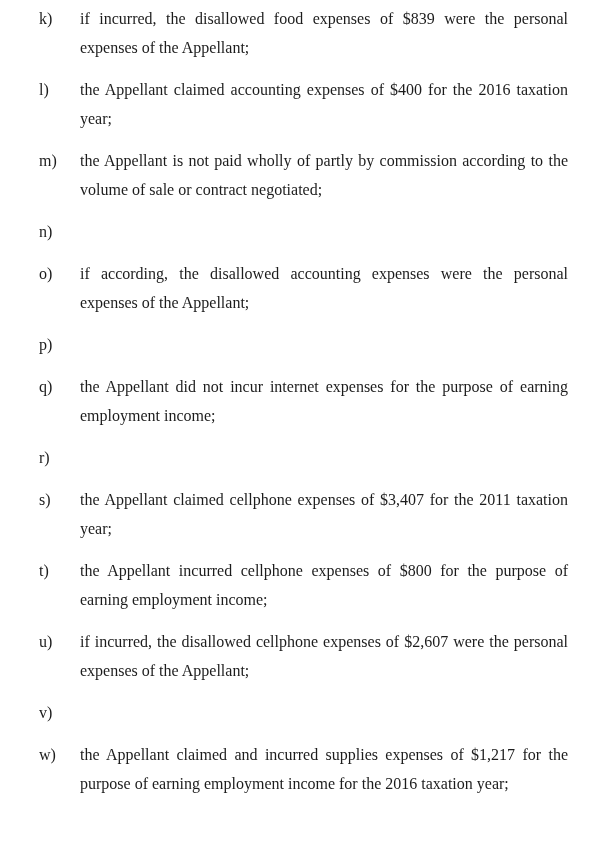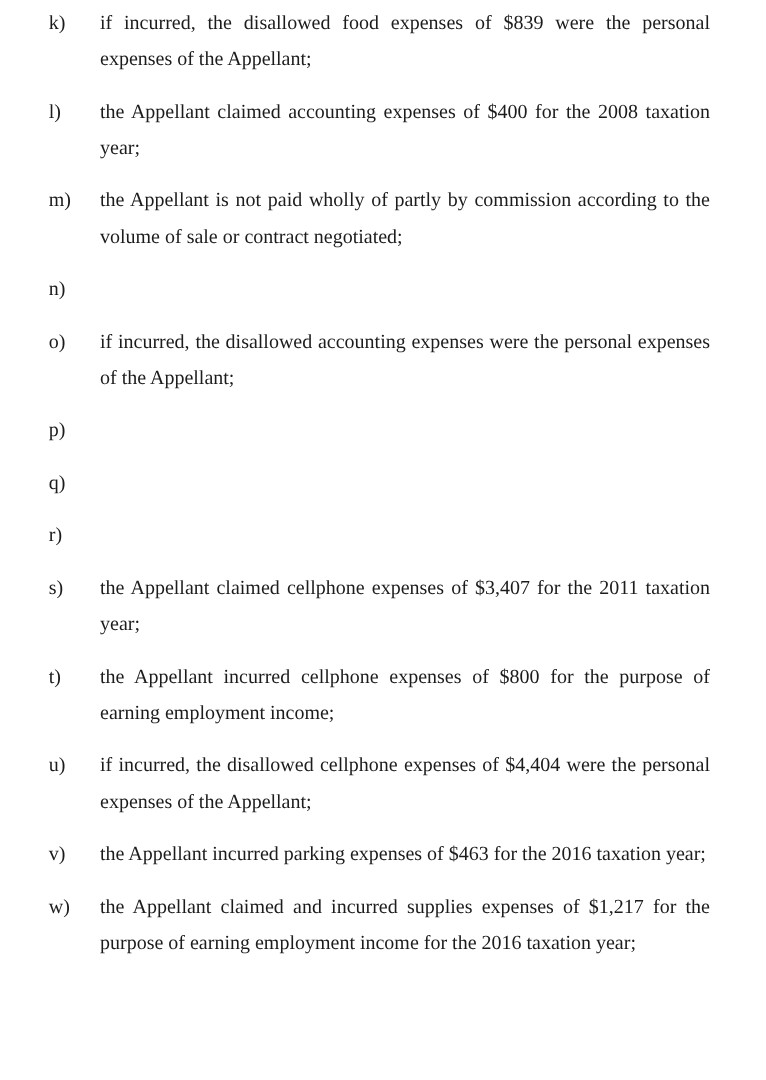--- a/index.html
+++ b/index.html
@@ -47,67 +47,67 @@
 
 <div class="page">
   <div id="list-root">
   <div class="doc-item">
     <span class="marker">k)</span>
     <span class="body">if incurred, the disallowed food expenses of $839 were the personal expenses of the Appellant;</span>
   </div>
 
   <div class="doc-item">
     <span class="marker">l)</span>
-    <span class="body">the Appellant claimed accounting expenses of $400 for the 2008 taxation year;</span>
+    <span class="body">the Appellant claimed accounting expenses of $400 for the 2016 taxation year;</span>
   </div>
 
   <div class="doc-item">
     <span class="marker">m)</span>
     <span class="body">the Appellant is not paid wholly of partly by commission according to the volume of sale or contract negotiated;</span>
   </div>
 
   <div class="doc-item">
     <span class="marker">n)</span>
   </div>
 
   <div class="doc-item">
     <span class="marker">o)</span>
-    <span class="body">if incurred, the disallowed accounting expenses were the personal expenses of the Appellant;</span>
+    <span class="body">if according, the disallowed accounting expenses were the personal expenses of the Appellant;</span>
   </div>
 
   <div class="doc-item">
     <span class="marker">p)</span>
   </div>
 
   <div class="doc-item">
     <span class="marker">q)</span>
+    <span class="body">the Appellant did not incur internet expenses for the purpose of earning employment income;</span>
   </div>
 
   <div class="doc-item">
     <span class="marker">r)</span>
   </div>
 
   <div class="doc-item">
     <span class="marker">s)</span>
     <span class="body">the Appellant claimed cellphone expenses of $3,407 for the 2011 taxation year;</span>
   </div>
 
   <div class="doc-item">
     <span class="marker">t)</span>
     <span class="body">the Appellant incurred cellphone expenses of $800 for the purpose of earning employment income;</span>
   </div>
 
   <div class="doc-item">
     <span class="marker">u)</span>
-    <span class="body">if incurred, the disallowed cellphone expenses of $4,404 were the personal expenses of the Appellant;</span>
+    <span class="body">if incurred, the disallowed cellphone expenses of $2,607 were the personal expenses of the Appellant;</span>
   </div>
 
   <div class="doc-item">
     <span class="marker">v)</span>
-    <span class="body">the Appellant incurred parking expenses of $463 for the 2016 taxation year;</span>
   </div>
 
   <div class="doc-item">
     <span class="marker">w)</span>
     <span class="body">the Appellant claimed and incurred supplies expenses of $1,217 for the purpose of earning employment income for the 2016 taxation year;</span>
   </div>
 </div>
 </div>
 
 </body></html>

